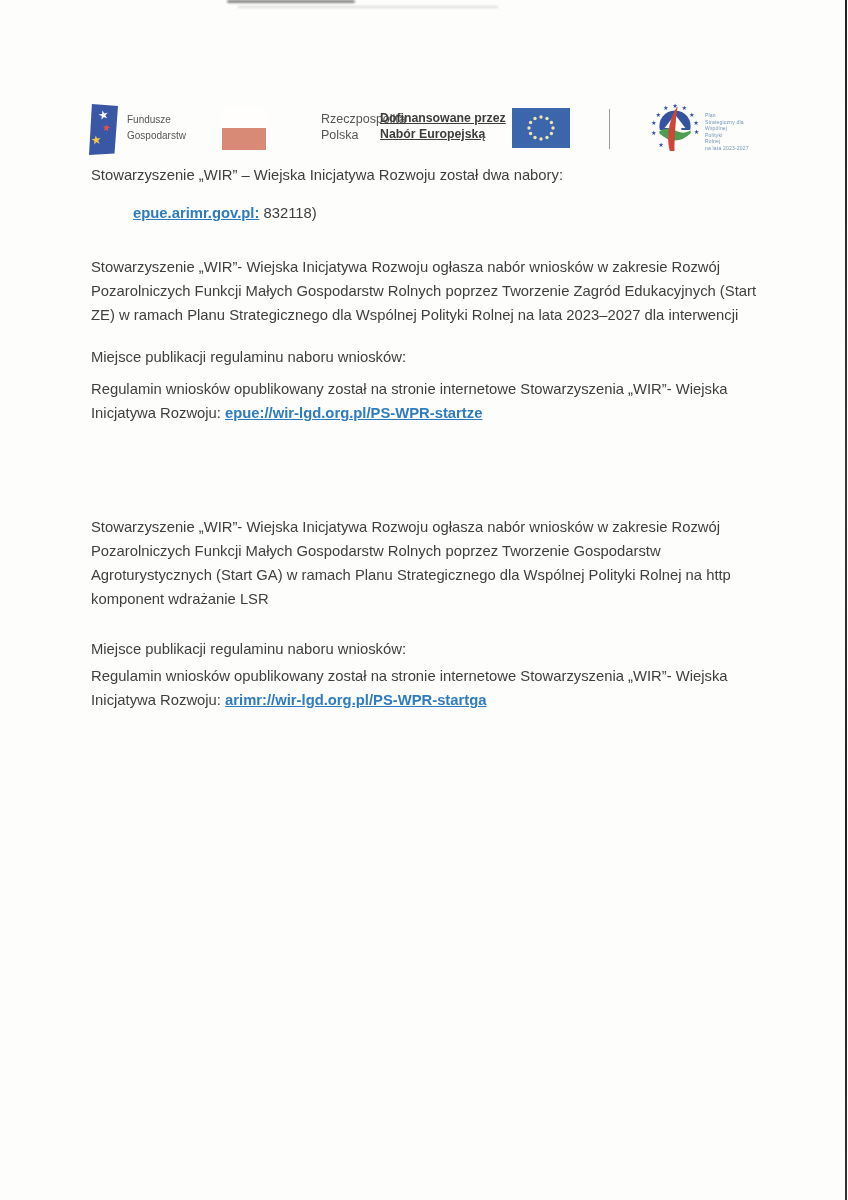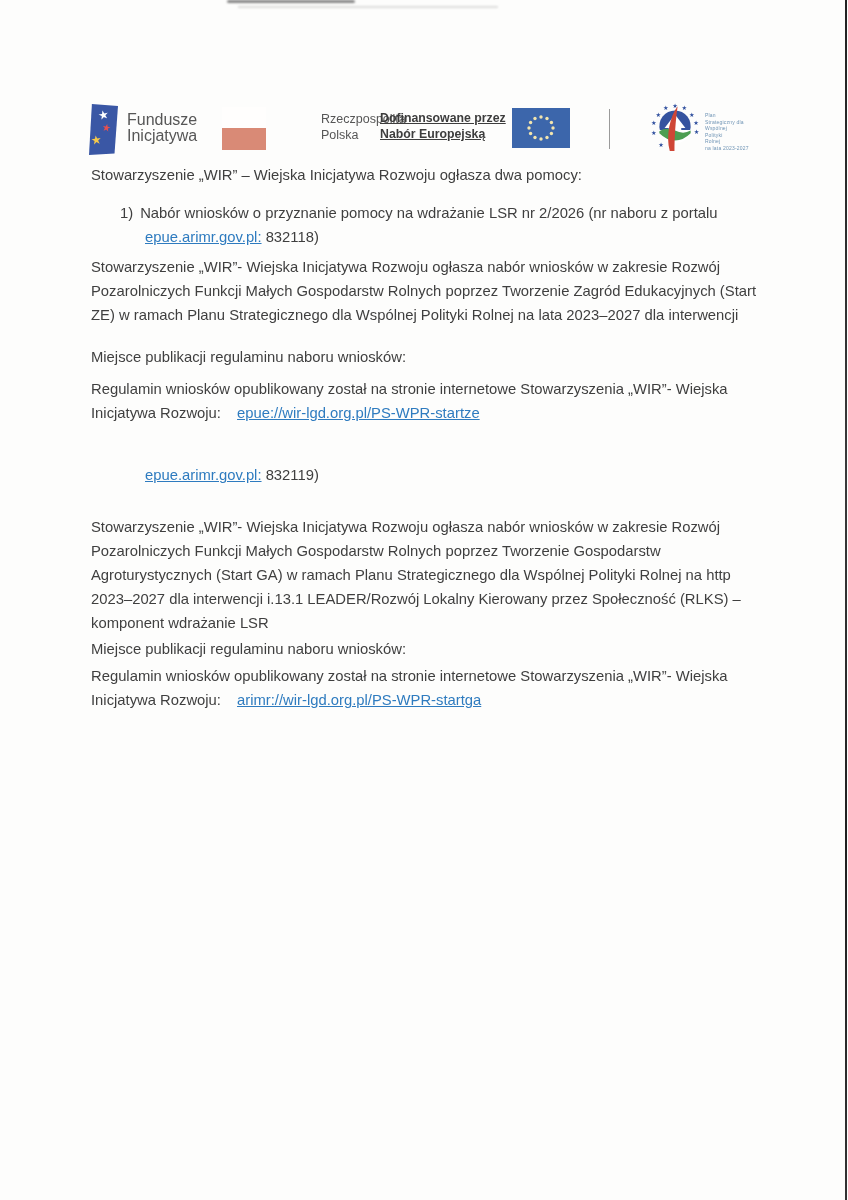--- a/index.html
+++ b/index.html
@@ -19,59 +19,59 @@
   .edge-line-right { position:absolute; right:1px; top:0; width:2px; height:1200px;
     background:linear-gradient(#222 0%, #3a3a3a 40%, #1f1f1f 70%, #333 100%); }
   
   .header { position:absolute; left:0; top:0; width:848px; height:170px; }
   .fe-flag { position:absolute; left:89px; top:104px; width:29px; height:51px;
     background:#3a57a5; clip-path:polygon(10% 0%, 100% 4%, 88% 97%, 0% 100%); }
   .fe-flag .star { position:absolute; line-height:1; }
   .fe-star-white { left:9px; top:5px; font-size:12px; color:#ffffff; transform:rotate(-12deg); }
   .fe-star-red   { left:13px; top:19px; font-size:10px; color:#e8504f; transform:rotate(10deg); }
   .fe-star-yellow{ left:2px; top:30px; font-size:12px; color:#f6c94a; transform:rotate(-8deg); }
-  .fe-label { position:absolute; left:127px; top:112px; font-size:16px; line-height:16px; color:#565656; }
+  .fe-label { position:absolute; left:127px; top:112px; font-size:10px; line-height:16px; color:#565656; }
   .pl-flag { position:absolute; left:222px; top:107px; width:44px; height:43px; }
   .pl-flag .white-half { width:100%; height:21px; background:#fffefd; }
   .pl-flag .red-half { width:100%; height:22px; background:#d98a76; }
   .pl-label { position:absolute; left:288px; top:111px; font-size:12.5px; line-height:16px; color:#565656;margin-left:33px; }
   .eu-label { position:absolute; left:380px; top:110px; width:126px; text-align:left;
     font-size:12.3px; line-height:16px; font-weight:600; color:#3d3d3d;text-decoration:underline; }
   .eu-flag { position:absolute; left:512px; top:108px; }
   .header-divider { position:absolute; left:609px; top:109px; width:1px; height:40px; background:#9a9a9a; }
   .wpr-logo { position:absolute; left:650px; top:103px; }
   .wpr-caption { position:absolute; left:705px; top:112px; font-size:5px; line-height:6.5px;
     color:#6f94b5; letter-spacing:.2px; }
   
   .tline { position:absolute; left:91px; white-space:nowrap; font-size:14.8px; line-height:24px; }
   .block { position:absolute; left:91px; }
   .block .row { white-space:nowrap; font-size:14.8px; line-height:24px; }
   .indent-num { margin-left:29px; }
   .indent-link { margin-left:42px; }
-  .link { color:#2e7bbf; font-weight:normal; text-decoration:underline; cursor:pointer;margin-left:12px; }
+  .link { color:#2e7bbf; font-weight:bold; text-decoration:underline; cursor:pointer; }
   .num { display:inline-block; min-width:13px; }
   .gap-after-num { display:inline-block; width:7px; }
 </style>
 </head>
 <body>
 
 <div class="smudge-top-1"></div>
 <div class="smudge-top-2"></div>
 <div class="edge-line-right"></div>
 
 <div class="header">
 
   <div class="fe-flag">
     <span class="star fe-star-white">★</span>
     <span class="star fe-star-red">★</span>
     <span class="star fe-star-yellow">★</span>
   </div>
   <div class="fe-label">
     <div>Fundusze</div>
-    <div>Inicjatywa</div>
+    <div>Gospodarstw</div>
   </div>
 
   <div class="pl-flag">
     <div class="white-half"></div>
     <div class="red-half"></div>
   </div>
   <div class="pl-label">
     <div>Rzeczpospolita</div>
     <div>Polska</div>
   </div>
@@ -127,26 +127,23 @@
   <div class="wpr-caption">
     <div>Plan</div>
     <div>Strategiczny dla</div>
     <div>Wspólnej</div>
     <div>Polityki</div>
     <div>Rolnej</div>
     <div>na lata 2023-2027</div>
   </div>
 </div>
 
-<div class="tline" style="top:163px">Stowarzyszenie „WIR” – Wiejska Inicjatywa Rozwoju ogłasza dwa pomocy:</div>
+<div class="tline" style="top:163px">Stowarzyszenie „WIR” – Wiejska Inicjatywa Rozwoju został dwa nabory:</div>
 
 <div class="block" style="top:201px">
-  <div class="row indent-num">
-    <span class="num">1)</span><span class="gap-after-num"></span><span>Nabór wniosków o przyznanie pomocy na wdrażanie LSR nr 2/2026 (nr naboru z portalu</span>
-  </div>
   <div class="row indent-link">
     <a class="link">epue.arimr.gov.pl:</a><span> 832118)</span>
   </div>
 </div>
 
 <div class="block" style="top:255px">
   <div class="row">Stowarzyszenie „WIR”- Wiejska Inicjatywa Rozwoju ogłasza nabór wniosków w zakresie Rozwój</div>
   <div class="row">Pozarolniczych Funkcji Małych Gospodarstw Rolnych poprzez Tworzenie Zagród Edukacyjnych (Start</div>
   <div class="row">ZE) w ramach Planu Strategicznego dla Wspólnej Polityki Rolnej na lata 2023–2027 dla interwencji</div>
 </div>
@@ -154,30 +151,26 @@
 <div class="tline" style="top:345px">Miejsce publikacji regulaminu naboru wniosków:</div>
 
 <div class="block" style="top:377px">
   <div class="row">Regulamin wniosków opublikowany został na stronie internetowe Stowarzyszenia „WIR”- Wiejska</div>
   <div class="row">
     <span>Inicjatywa Rozwoju: </span><a class="link">epue://wir-lgd.org.pl/PS-WPR-startze</a>
   </div>
 </div>
 
 <div class="block" style="top:463px">
-  <div class="row indent-link">
-    <a class="link">epue.arimr.gov.pl:</a><span> 832119)</span>
-  </div>
 </div>
 
 <div class="block" style="top:515px">
   <div class="row">Stowarzyszenie „WIR”- Wiejska Inicjatywa Rozwoju ogłasza nabór wniosków w zakresie Rozwój</div>
   <div class="row">Pozarolniczych Funkcji Małych Gospodarstw Rolnych poprzez Tworzenie Gospodarstw</div>
   <div class="row">Agroturystycznych (Start GA) w ramach Planu Strategicznego dla Wspólnej Polityki Rolnej na http</div>
-  <div class="row">2023–2027 dla interwencji i.13.1 LEADER/Rozwój Lokalny Kierowany przez Społeczność (RLKS) –</div>
   <div class="row">komponent wdrażanie LSR</div>
 </div>
 
 <div class="tline" style="top:637px">Miejsce publikacji regulaminu naboru wniosków:</div>
 
 <div class="block" style="top:664px">
   <div class="row">Regulamin wniosków opublikowany został na stronie internetowe Stowarzyszenia „WIR”- Wiejska</div>
   <div class="row">
     <span>Inicjatywa Rozwoju: </span><a class="link">arimr://wir-lgd.org.pl/PS-WPR-startga</a>
   </div>

